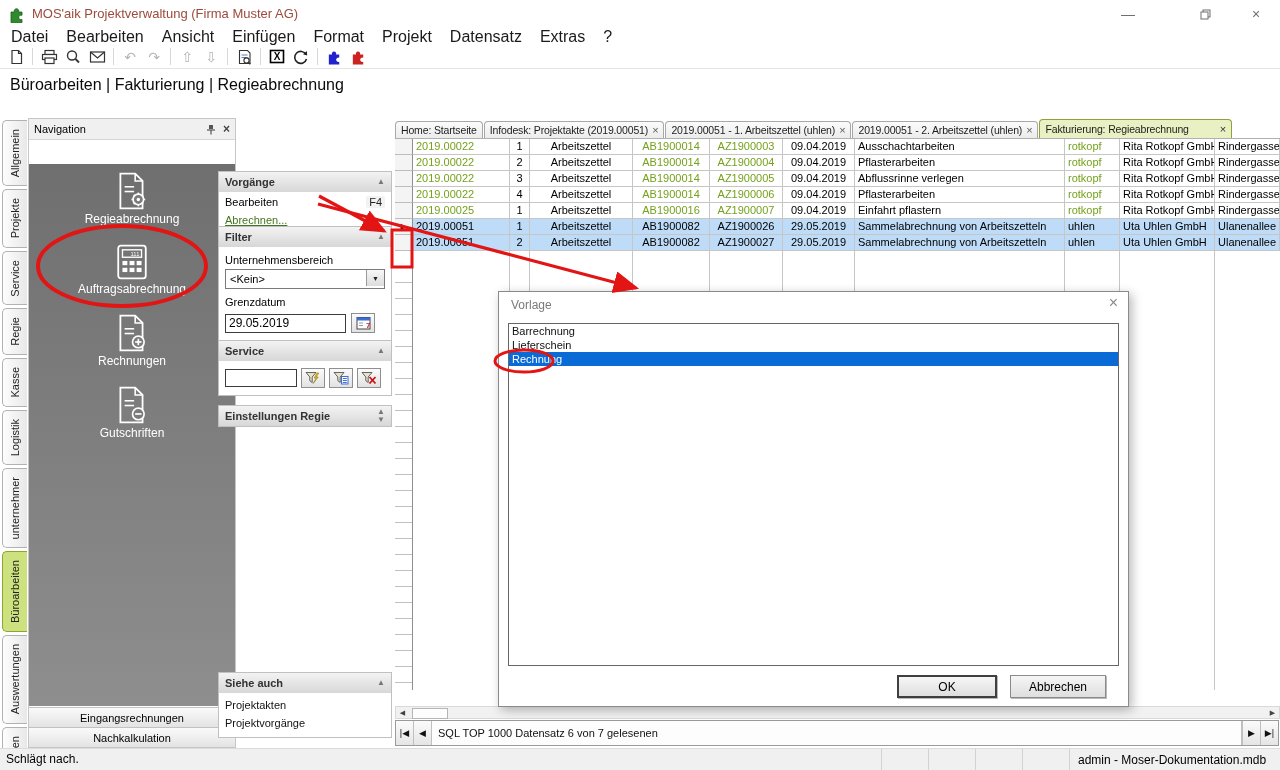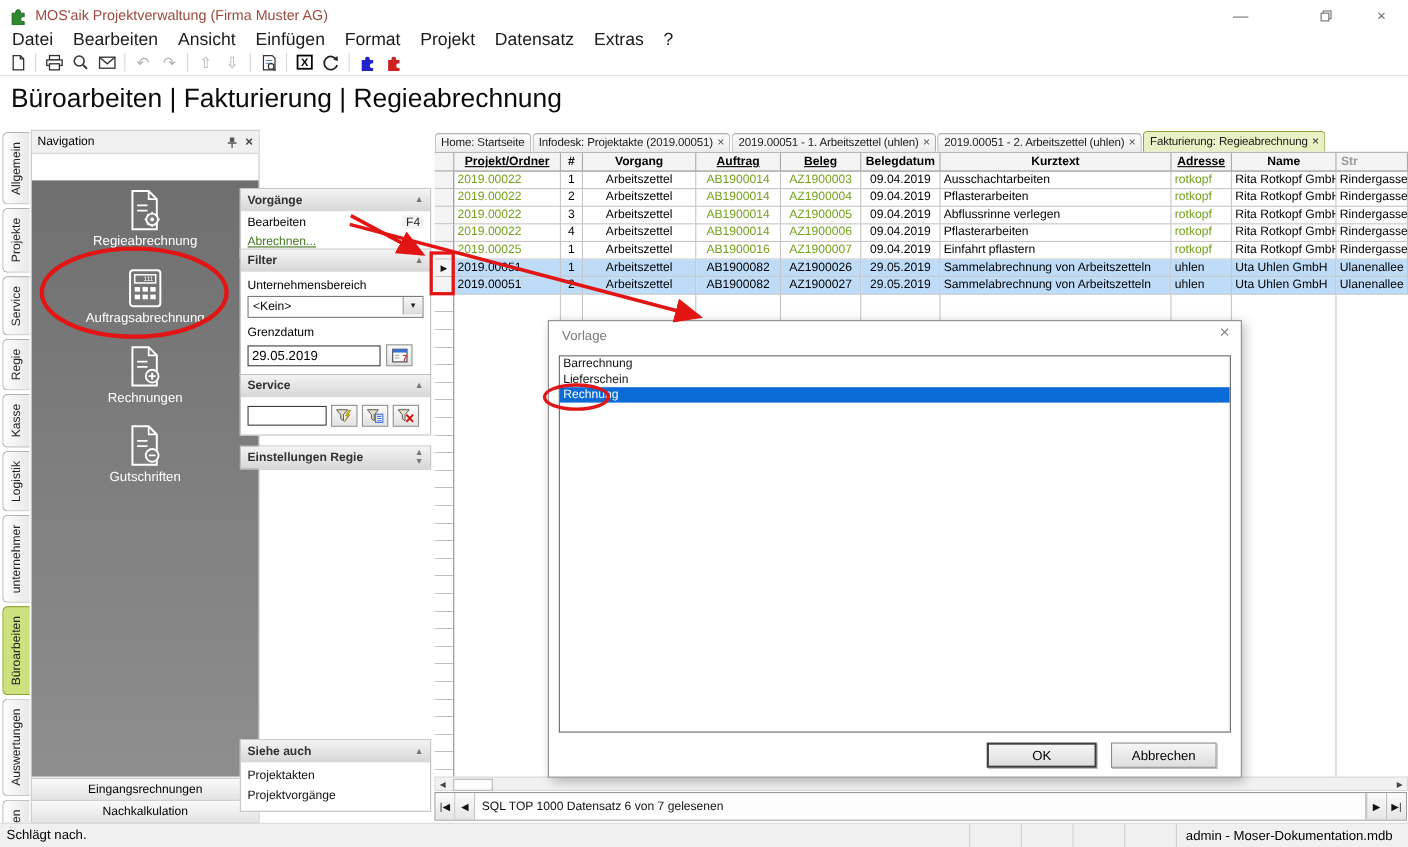--- a/index.html
+++ b/index.html
@@ -15,21 +15,21 @@
   
   .menubar{position:absolute;left:2px;top:27px;height:17px;display:flex;font-size:16px;color:#1a1a1a;}
   .menu-item{padding:1px 9px;white-space:nowrap;}
   
   .toolbar{position:absolute;left:0;top:45px;width:1280px;height:23px;display:flex;align-items:center;
            padding-left:4px;border-bottom:1px solid #e4e4e4;}
   .tbtn{width:24px;height:20px;display:flex;align-items:center;justify-content:center;flex:0 0 auto;}
   .tsep{width:1px;height:17px;background:#d8d8d8;margin:0 4px;flex:0 0 auto;}
   .glyph-dis{color:#b4b4b4;font-size:14px;line-height:1;}
   
-  .heading{position:absolute;left:10px;top:76px;font-size:24px;color:#0a0a0a;white-space:nowrap;}
+  .heading{position:absolute;left:10px;top:76px;font-size:16px;color:#0a0a0a;white-space:nowrap;}
   
   .vtabs{position:absolute;left:2px;top:120px;width:26px;height:628px;display:flex;flex-direction:column;gap:3px;overflow:hidden;}
   .vtab{flex:0 0 auto;width:24px;border:1px solid #b2b2b2;border-right:none;border-radius:5px 0 0 5px;
         background:linear-gradient(to right,#fdfdfd,#e8e8e8);display:flex;align-items:center;justify-content:center;padding:8px 0;}
   .vtab span{writing-mode:vertical-rl;transform:rotate(180deg);font-size:11px;color:#222;white-space:nowrap;}
   .vtab.active{background:#cde17e;border-color:#8aa72f;}
   
   .navpanel{position:absolute;left:28px;top:118px;width:208px;height:630px;border:1px solid #c6c6c6;background:#fff;box-sizing:border-box;}
   .nav-head{height:20px;background:#f0f0f0;border-bottom:1px solid #d6d6d6;display:flex;align-items:center;padding:0 5px;font-size:11px;}
   .nav-head .sp{margin-left:auto;display:flex;gap:7px;align-items:center;color:#444;}
@@ -62,21 +62,21 @@
   .search-row{display:flex;gap:4px;padding:7px 6px;align-items:center;}
   .search-input{width:66px;height:16px;border:1px solid #3c3c3c;font-size:11px;padding:0 2px;background:#fff;outline:none;
                 font-family:"Liberation Sans",sans-serif;}
   .sa-link{padding:3px 6px;color:#111;}
   
   .dtabs{position:absolute;left:395px;top:118px;width:885px;height:20px;display:flex;align-items:flex-end;
          font-size:10.5px;letter-spacing:-0.15px;white-space:nowrap;overflow:hidden;}
   .dtab{height:16px;display:flex;align-items:center;padding:0 5px;border:1px solid #a8a8a8;border-bottom:none;
         border-radius:4px 4px 0 0;background:linear-gradient(#fbfbfb,#ececec);margin-right:1px;color:#1c1c1c;flex:0 0 auto;}
   .dtab .x{margin-left:4px;color:#5a5a5a;font-size:11px;line-height:1;}
-  .dtab.active{height:18px;background:#e9f0c4;border-color:#8ba33a;}
+  .dtab.active{height:18px;background:#e9f0c4;border-color:#8ba33a;gap:27px;}
   .dtab.active .x{color:#333;}
   
   .tablewrap{position:absolute;left:395px;top:138px;width:885px;height:568px;background:#fff;overflow:hidden;border-top:1px solid #b0b0b0;}
   .thead{display:flex;height:17px;background:#f4f4f4;font-weight:bold;font-size:11px;}
   .hcell{box-sizing:border-box;border-right:1px solid #a9a9a9;border-bottom:1px solid #8f8f8f;display:flex;align-items:center;
          justify-content:center;overflow:hidden;white-space:nowrap;}
   .hcell.linkcol{text-decoration:underline;}
   .hcell.muted{color:#9a9a9a;justify-content:flex-start;padding-left:4px;}
   .trow{display:flex;height:16px;font-size:11px;}
   .tcell{box-sizing:border-box;border-right:1px solid #c6c6c6;border-bottom:1px solid #c6c6c6;line-height:15px;
@@ -456,33 +456,20 @@
         <span>2019.00051 - 2. Arbeitszettel (uhlen)</span>
         <span class="x">×</span>
       </div>
       <div class="dtab active">
         <span>Fakturierung: Regieabrechnung</span>
         <span class="x">×</span>
       </div>
     </div>
 
   <div class="tablewrap">
-    <div class="thead" id="thead">
-        <div class="hcell" style="flex: 0 0 18px; background: rgb(244, 244, 244);"></div>
-        <div class="hcell linkcol" style="flex: 0 0 97px;">Projekt/Ordner</div>
-        <div class="hcell" style="flex: 0 0 20px;">#</div>
-        <div class="hcell" style="flex: 0 0 103px;">Vorgang</div>
-        <div class="hcell linkcol" style="flex: 0 0 77px;">Auftrag</div>
-        <div class="hcell linkcol" style="flex: 0 0 73px;">Beleg</div>
-        <div class="hcell" style="flex: 0 0 72px;">Belegdatum</div>
-        <div class="hcell" style="flex: 0 0 210px;">Kurztext</div>
-        <div class="hcell linkcol" style="flex: 0 0 55px;">Adresse</div>
-        <div class="hcell" style="flex: 0 0 95px;">Name</div>
-        <div class="hcell muted" style="flex: 0 0 65px;">Str</div>
-      </div>
     <div id="tbody">
         <div class="trow">
           <div class="selcell"></div>
           <div class="tcell green" style="flex: 0 0 97px;">2019.00022</div>
           <div class="tcell c" style="flex: 0 0 20px;">1</div>
           <div class="tcell c" style="flex: 0 0 103px;">Arbeitszettel</div>
           <div class="tcell green c" style="flex: 0 0 77px;">AB1900014</div>
           <div class="tcell green c" style="flex: 0 0 73px;">AZ1900003</div>
           <div class="tcell c" style="flex: 0 0 72px;">09.04.2019</div>
           <div class="tcell" style="flex: 0 0 210px;">Ausschachtarbeiten</div>

